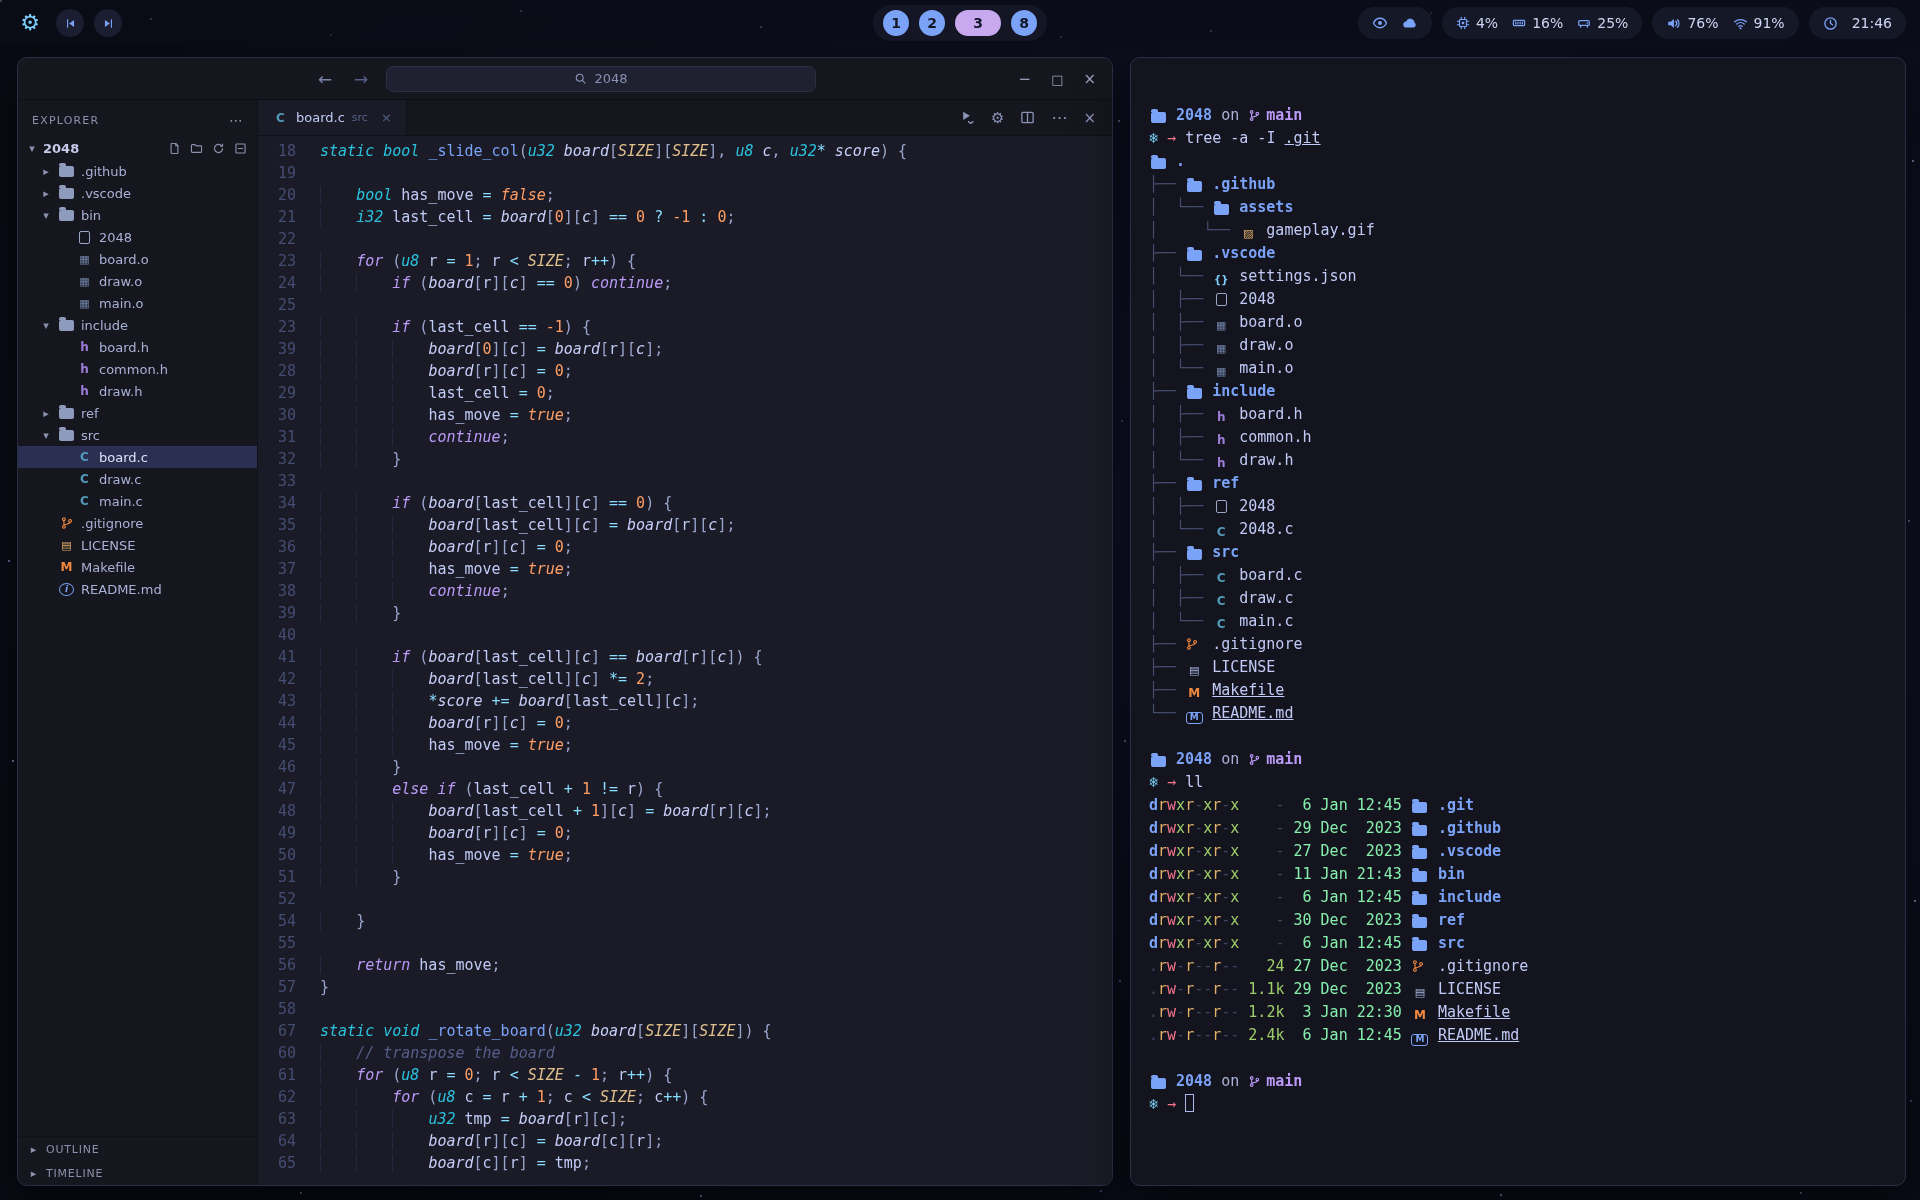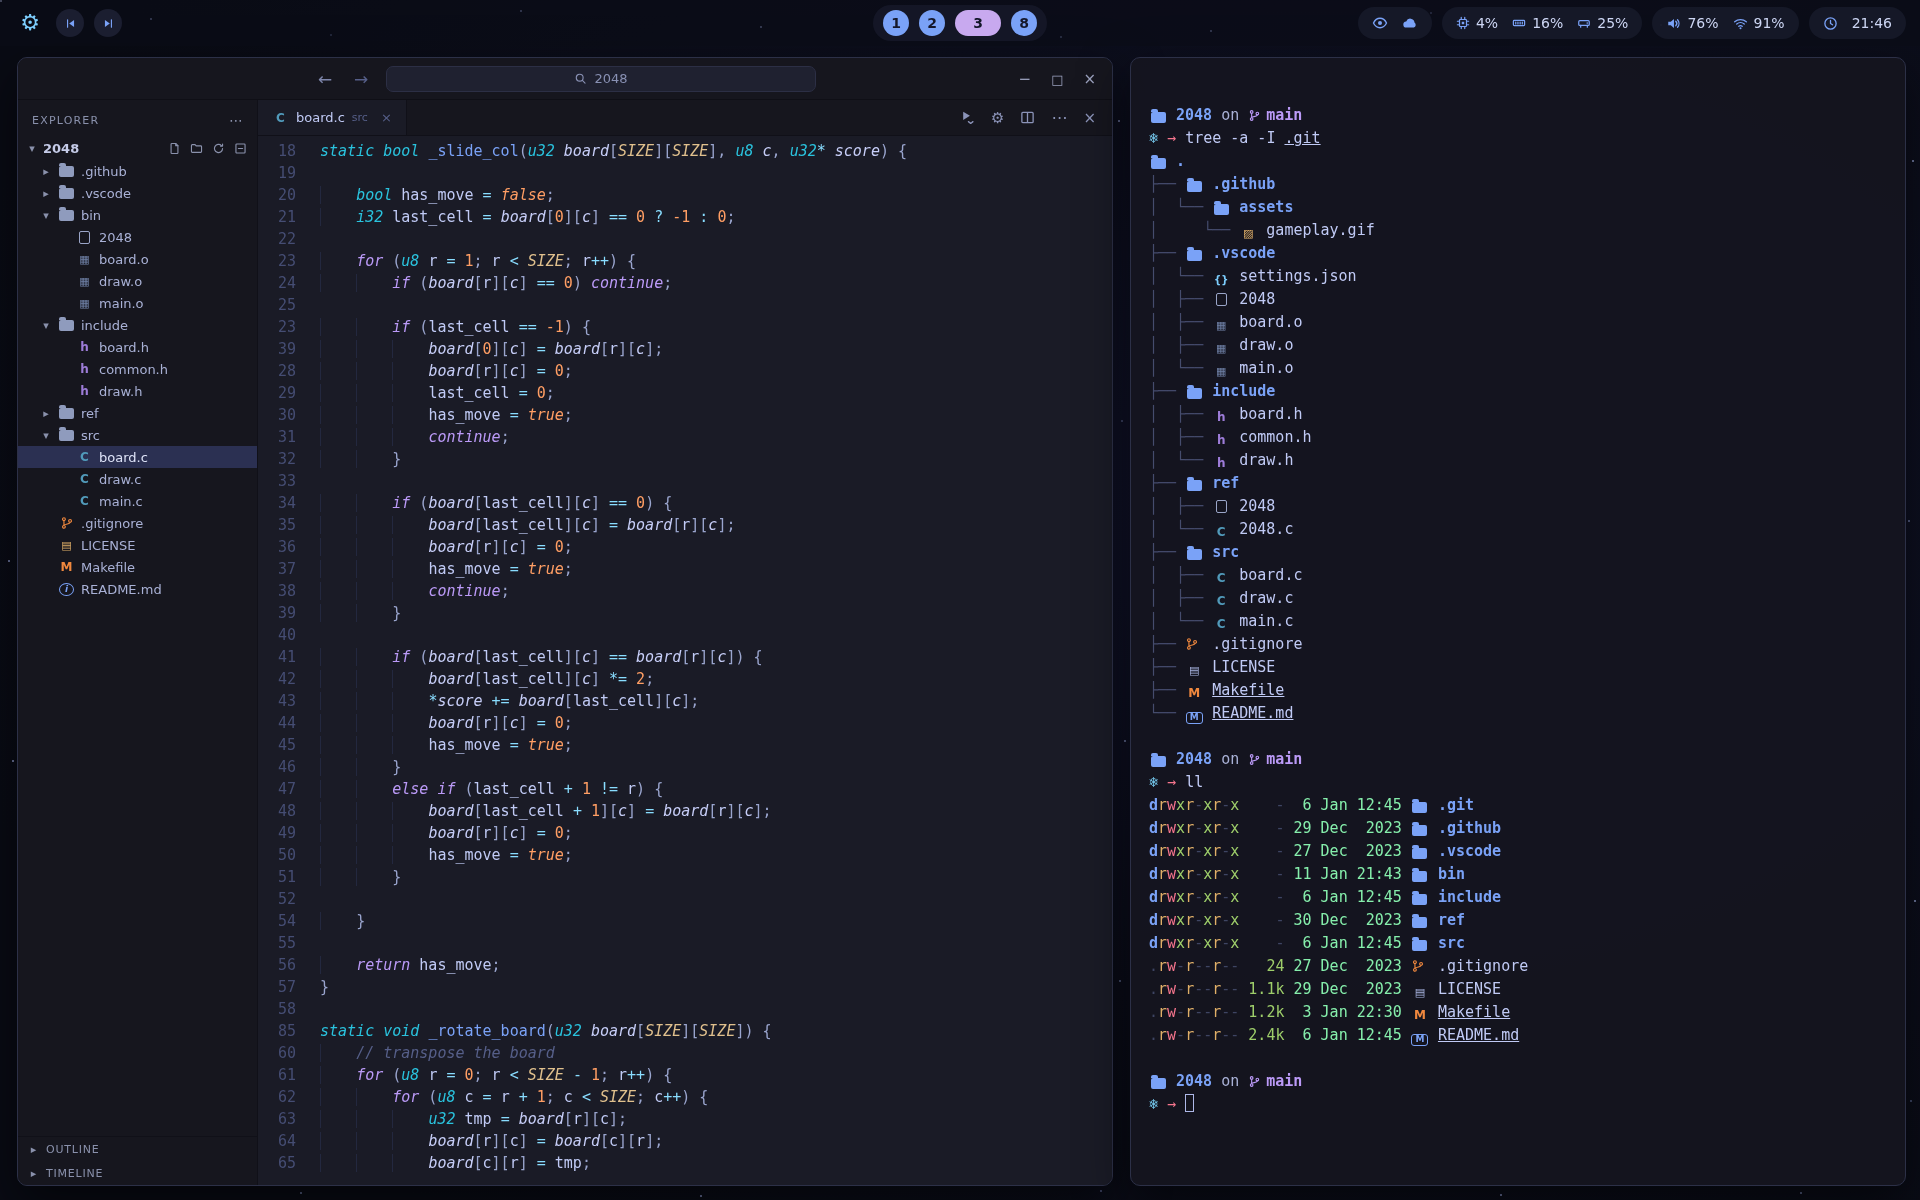--- a/index.html
+++ b/index.html
@@ -602,21 +602,21 @@
             </div>
             <div class="cl">
               <span class="ln">57</span>
               <span class="ct"><span class="tk-d">}</span></span>
             </div>
             <div class="cl">
               <span class="ln">58</span>
               <span class="ct"></span>
             </div>
             <div class="cl">
-              <span class="ln">85</span>
+              <span class="ln">67</span>
               <span class="ct"><span class="tk-t">static</span><span class="tk-d"> </span><span class="tk-t">void</span><span class="tk-d"> </span><span class="tk-f">_rotate_board</span><span class="tk-d">(</span><span class="tk-t">u32</span><span class="tk-d"> </span><span class="tk-p">board</span><span class="tk-d">[</span><span class="tk-C">SIZE</span><span class="tk-d">][</span><span class="tk-C">SIZE</span><span class="tk-d">]) {</span></span>
             </div>
             <div class="cl">
               <span class="ln">60</span>
               <span class="ct"><span class="tk-s tk-d">    </span><span class="tk-c">// transpose the board</span></span>
             </div>
             <div class="cl">
               <span class="ln">61</span>
               <span class="ct"><span class="tk-s tk-d">    </span><span class="tk-k">for</span><span class="tk-d"> (</span><span class="tk-t">u8</span><span class="tk-d"> </span><span class="tk-v">r</span><span class="tk-d"> </span><span class="tk-o">=</span><span class="tk-d"> </span><span class="tk-n">0</span><span class="tk-d">; </span><span class="tk-v">r</span><span class="tk-d"> </span><span class="tk-o">&lt;</span><span class="tk-d"> </span><span class="tk-C">SIZE</span><span class="tk-d"> </span><span class="tk-o">-</span><span class="tk-d"> </span><span class="tk-n">1</span><span class="tk-d">; </span><span class="tk-v">r</span><span class="tk-o">++</span><span class="tk-d">) {</span></span>
             </div>

